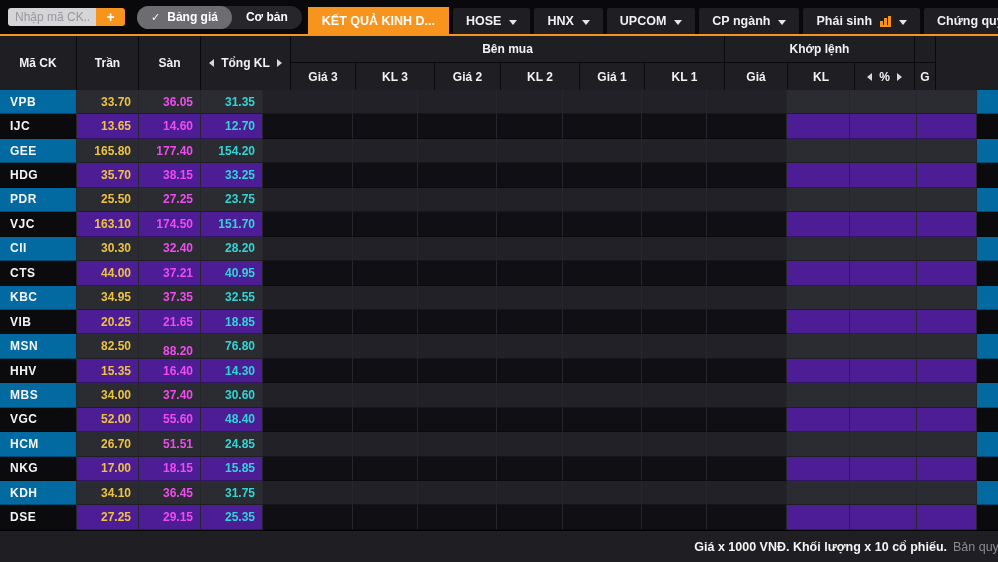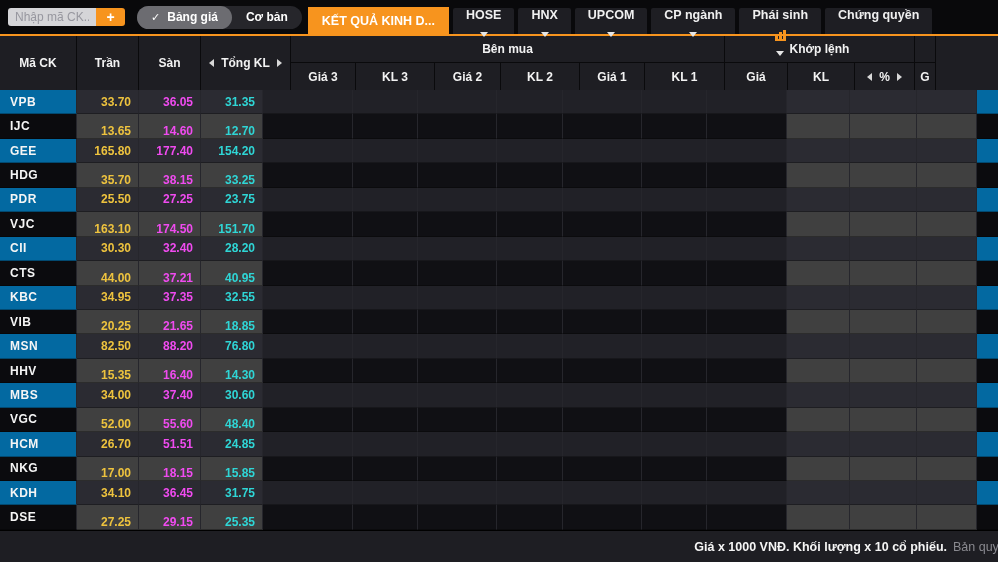--- a/index.html
+++ b/index.html
@@ -23,21 +23,21 @@
   .seg { padding:0 14px; height:23px; display:flex; align-items:center; gap:7px;
          color:#fff; font-size:12px; font-weight:700; cursor:pointer; white-space:nowrap; }
   .seg.active { background:#6c6c71; border-radius:12px; }
   .check { font-size:11px; font-weight:700; }
   .tab-active { margin-left:6px; align-self:flex-end; height:27px; display:flex; align-items:center;
                 padding:0 14px; background:#f7941e; color:#fff; font-weight:700; font-size:12.5px;
                 white-space:nowrap; cursor:pointer; }
   .navtabs { display:flex; gap:4px; margin-left:4px; align-self:flex-end; }
   .navtab { height:26px; background:#1e1e23; display:flex; align-items:center; gap:8px;
             padding:0 13px; color:#f0f0f0; font-size:12.5px; font-weight:700;
-            border-radius:2px 2px 0 0; white-space:nowrap; cursor:pointer;flex-direction:column; }
+            border-radius:2px 2px 0 0; white-space:nowrap; cursor:pointer; }
   .caret-down { width:0; height:0; border-left:4px solid transparent; border-right:4px solid transparent;
                 border-top:5px solid #e6e6e6; margin-top:2px; }
   .chart-icon { display:flex; align-items:flex-end; gap:1px; height:11px;
                 border-bottom:2px solid #f7941e; }
   .chart-icon i { display:block; width:3px; background:#f7941e; }
   .chart-icon i:nth-child(1){ height:4px; } .chart-icon i:nth-child(2){ height:7px; }
   .chart-icon i:nth-child(3){ height:9px; }
 
   
   .thead { display:flex; height:54px; background:#1e1e23; }
@@ -60,21 +60,21 @@
   .trow { flex:1 1 0; display:flex; cursor:pointer; }
   .cell { border-right:1px solid #26262c; border-bottom:1px solid rgba(0,0,0,0.30);
           display:flex; align-items:center; justify-content:flex-end; padding-right:7px;
           font-size:12px; font-weight:700; overflow:hidden; }
   .cell.code { justify-content:flex-start; padding-left:10px; color:#f5f5f5; letter-spacing:0.5px; }
   .cell.last { border-right:none; }
   .trow.odd  .cell { background:#212127; }
   .trow.odd  .cell.hl { background:#2b2b32; }
   .trow.odd  .cell.code, .trow.odd .cell.dark { background:#0369a1; }
   .trow.even .cell { background:#101014; }
-  .trow.even .cell.hl { background:#404040;align-items:flex-end; }
+  .trow.even .cell.hl { background:#4c1d95; }
   .trow.even .cell.code, .trow.even .cell.dark { background:#0b0b0e; }
   .ref   { color:#eec33e; }
   .ceil  { color:#f04bf0; }
   .floor { color:#2fd6d6; }
 
   
   .statusbar { height:32px; background:#1e1e23; border-top:1px solid #000;
                display:flex; align-items:center; justify-content:flex-end;
                font-size:12.5px; font-weight:700; color:#f5f5f5; overflow:hidden; }
   .copy { color:#8a8a90; font-weight:400; margin-left:6px; width:45px;
@@ -461,21 +461,21 @@
         <div class="cell hl" style="width: 60px;"></div>
         <div class="cell dark last" style="width: 21px;"></div>
       </div>
       <div class="trow odd">
         <div class="cell code" style="width: 77px;">
           <span>MSN</span>
         </div>
         <div class="cell hl ref" style="width: 62px;">
           <span>82.50</span>
         </div>
-        <div class="cell hl ceil" style="width: 62px;">
+        <div class="cell hl ceil" style="width: 62px; align-items: flex-end;">
           <span>88.20</span>
         </div>
         <div class="cell hl floor" style="width: 62px;">
           <span>76.80</span>
         </div>
         <div class="cell" style="width: 90px;"></div>
         <div class="cell" style="width: 65px;"></div>
         <div class="cell" style="width: 79px;"></div>
         <div class="cell" style="width: 66px;"></div>
         <div class="cell" style="width: 79px;"></div>

